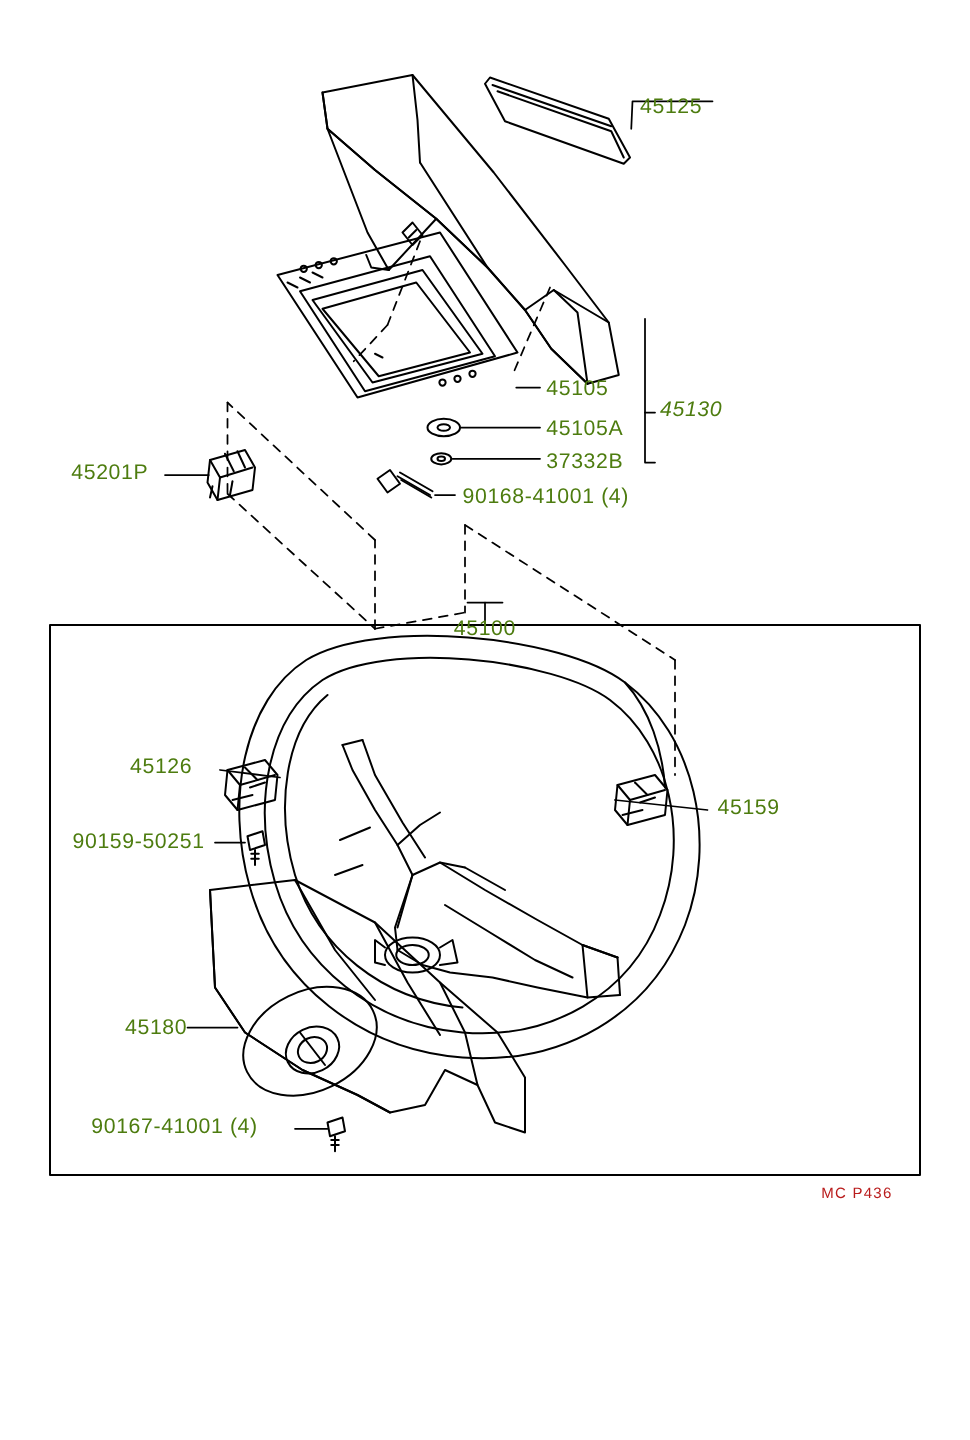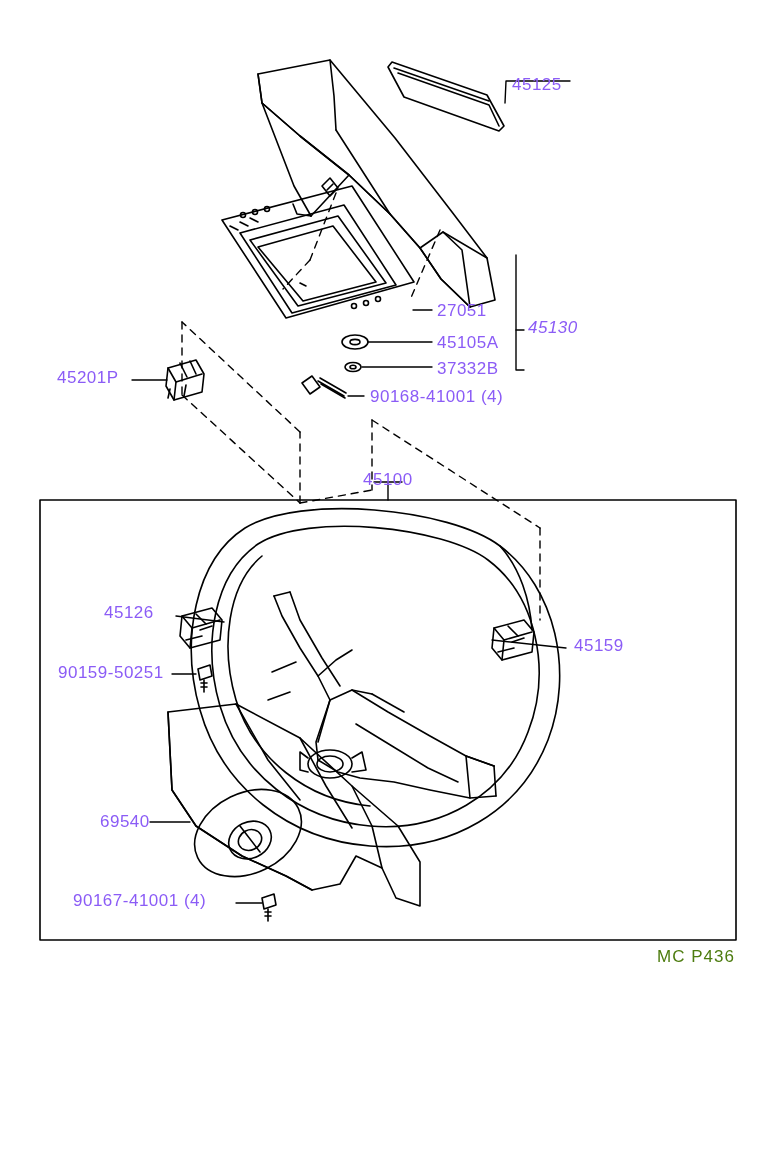--- a/index.html
+++ b/index.html
@@ -20,29 +20,29 @@
   #diagram-svg {
     position: absolute;
     left: 0;
     top: 0;
   }
   .lbl {
     position: absolute;
     font-family: "Liberation Sans", sans-serif;
     font-size: 17px;
     letter-spacing: 0.5px;
-    color: #8b5cf6;
+    color: #4d7c0f;
     white-space: nowrap;
   }
   .footer-code {
     position: absolute;
     font-family: "Liberation Sans", sans-serif;
-    font-size: 17px;
+    font-size: 12px;
     letter-spacing: 1px;
-    color: #4d7c0f;
+    color: #b91c1c;
     white-space: nowrap;
   }
 </style>
 </head>
 <body>
 
 <div id="page">
 
   <svg id="diagram-svg" width="776" height="1152" viewBox="0 0 776 1152" xmlns="http://www.w3.org/2000/svg">
     <g fill="none" stroke="#000000" stroke-width="1.6" stroke-linejoin="round" stroke-linecap="round">
@@ -225,28 +225,28 @@
         <path d="M190,822 L150,822"></path>
         <path d="M262,903 L236,903"></path>
         <path d="M388,482 L388,500"></path>
         <path d="M374,482 L402,482"></path>
       </g>
 
     </g>
   </svg>
 
   <div class="lbl" style="left:512px; top:75px;">45125</div>
-  <div class="lbl" style="left:437px; top:301px;">27051</div>
+  <div class="lbl" style="left:437px; top:301px;">45105</div>
   <div class="lbl" style="left:437px; top:333px;text-align:right;">45105A</div>
   <div class="lbl" style="left:437px; top:359px;">37332B</div>
   <div class="lbl" style="left:528px; top:318px;font-style:italic;">45130</div>
   <div class="lbl" style="left:370px; top:387px;">90168-41001 (4)</div>
   <div class="lbl" style="left:57px;  top:368px;">45201P</div>
-  <div class="lbl" style="left:363px; top:470px;">45100</div>
+  <div class="lbl" style="left:363px; top:493px;">45100</div>
   <div class="lbl" style="left:104px; top:603px;text-align:center;">45126</div>
   <div class="lbl" style="left:574px; top:636px;">45159</div>
   <div class="lbl" style="left:58px; top:663px;">90159-50251</div>
-  <div class="lbl" style="left:100px; top:812px;">69540</div>
+  <div class="lbl" style="left:100px; top:812px;">45180</div>
   <div class="lbl" style="left:73px; top:891px;">90167-41001 (4)</div>
 
   <div class="footer-code" style="left:657px; top:947px;">MC P436</div>
 
 </div>
 
 </body></html>

